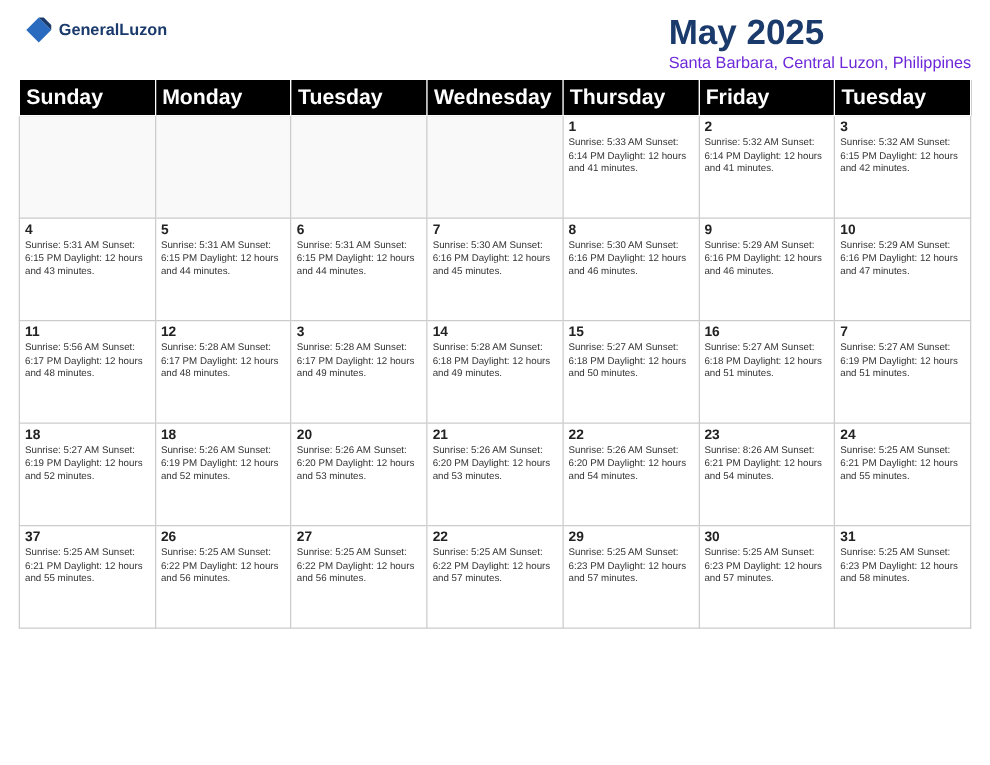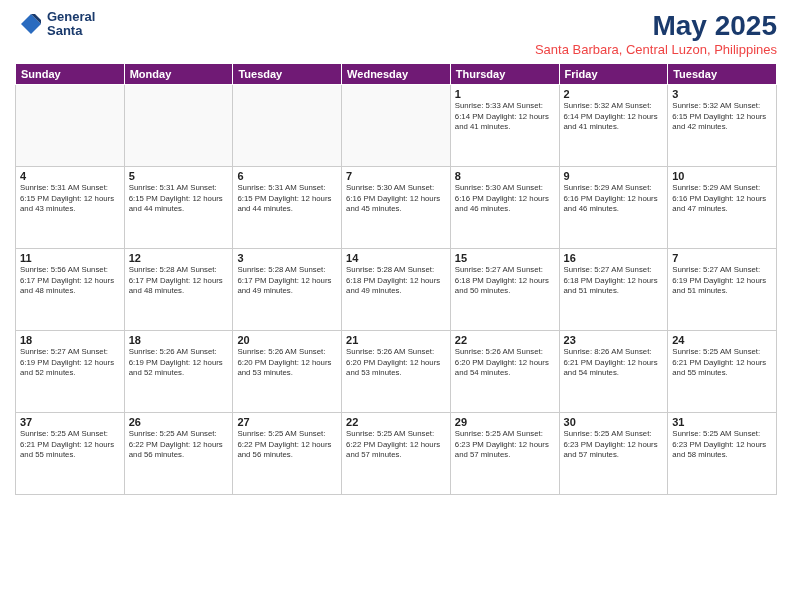--- a/index.html
+++ b/index.html
@@ -20,52 +20,52 @@
       justify-content: space-between;
       align-items: flex-start;
       margin-bottom: 6px;
     }
     .logo {
       display: flex;
       align-items: center;
     }
     .logo-text {
       display: flex;
-      flex-direction: column;
+      flex-direction: row;
       font-size: 13px;
       font-weight: bold;
       color: #1a3a6c;
       line-height: 1.1;
     }
     .logo-icon {
       width: 28px;
       height: 28px;
       margin-right: 4px;
     }
     .title-block {
-      text-align: right;
+      text-align: left;
     }
     .main-title {
       font-size: 28px;
       font-weight: bold;
       color: #1a3a6c;
     }
     .subtitle {
       font-size: 13px;
-      color: #ef4444;
+      color: #6d28d9;
     }
     .calendar {
       width: 100%;
       border-collapse: collapse;
       table-layout: fixed;
     }
     .calendar th {
-      background: #701a75;
+      background: #000000;
       color: #fff;
-      font-size: 11px;
+      font-size: 17px;
       font-weight: bold;
       padding: 4px 5px;
       text-align: left;
       border: 1px solid #fff;
     }
     .calendar td {
       border: 1px solid #ccc;
       vertical-align: top;
       padding: 3px 4px;
       font-size: 8.5px;
@@ -95,21 +95,21 @@
 <div class="page">
   <div class="header">
     <div class="logo">
       <svg class="logo-icon" viewBox="0 0 28 28">
         <rect width="28" height="28" fill="white"></rect>
         <polygon points="16,4 26,14 16,24 6,14" fill="#2a6bbf"></polygon>
         <polygon points="20,4 26,10 26,14 16,4" fill="#1a3a6c"></polygon>
       </svg>
       <div class="logo-text">
         <span>General</span>
-        <span>Santa</span>
+        <span>Luzon</span>
       </div>
     </div>
     <div class="title-block">
       <div class="main-title">May 2025</div>
       <div class="subtitle">Santa Barbara, Central Luzon, Philippines</div>
     </div>
   </div>
 
   <table class="calendar">
     <thead>

